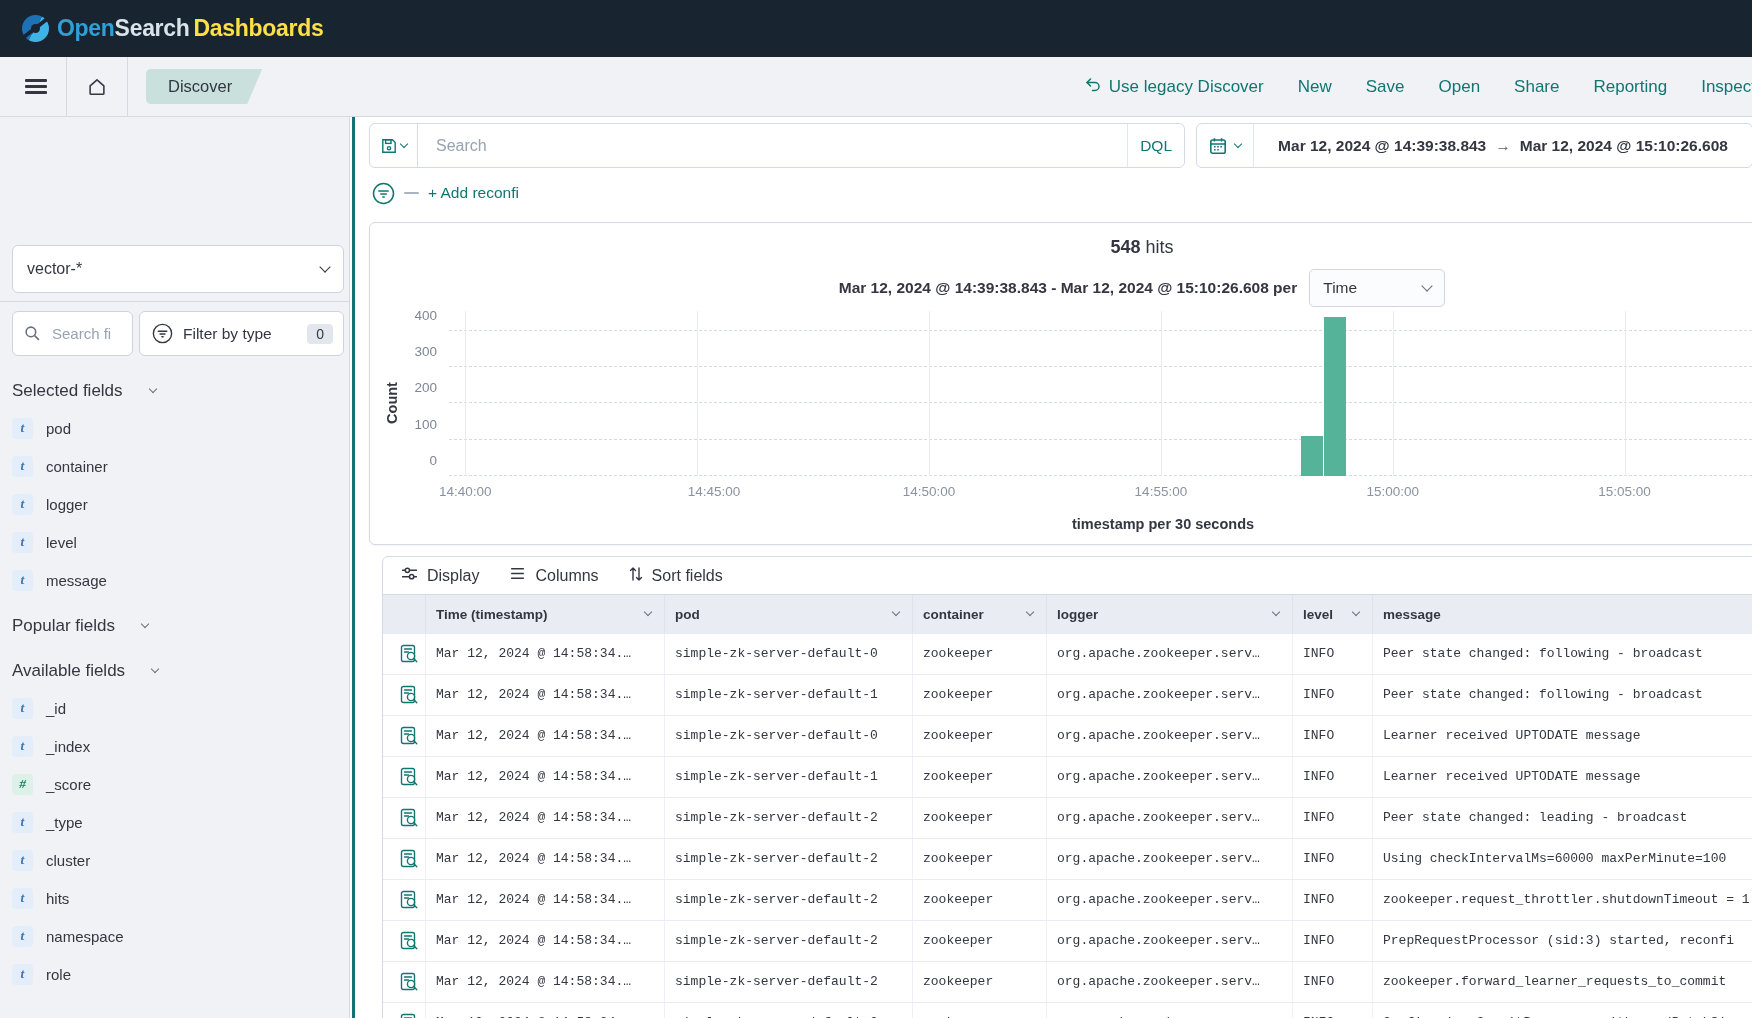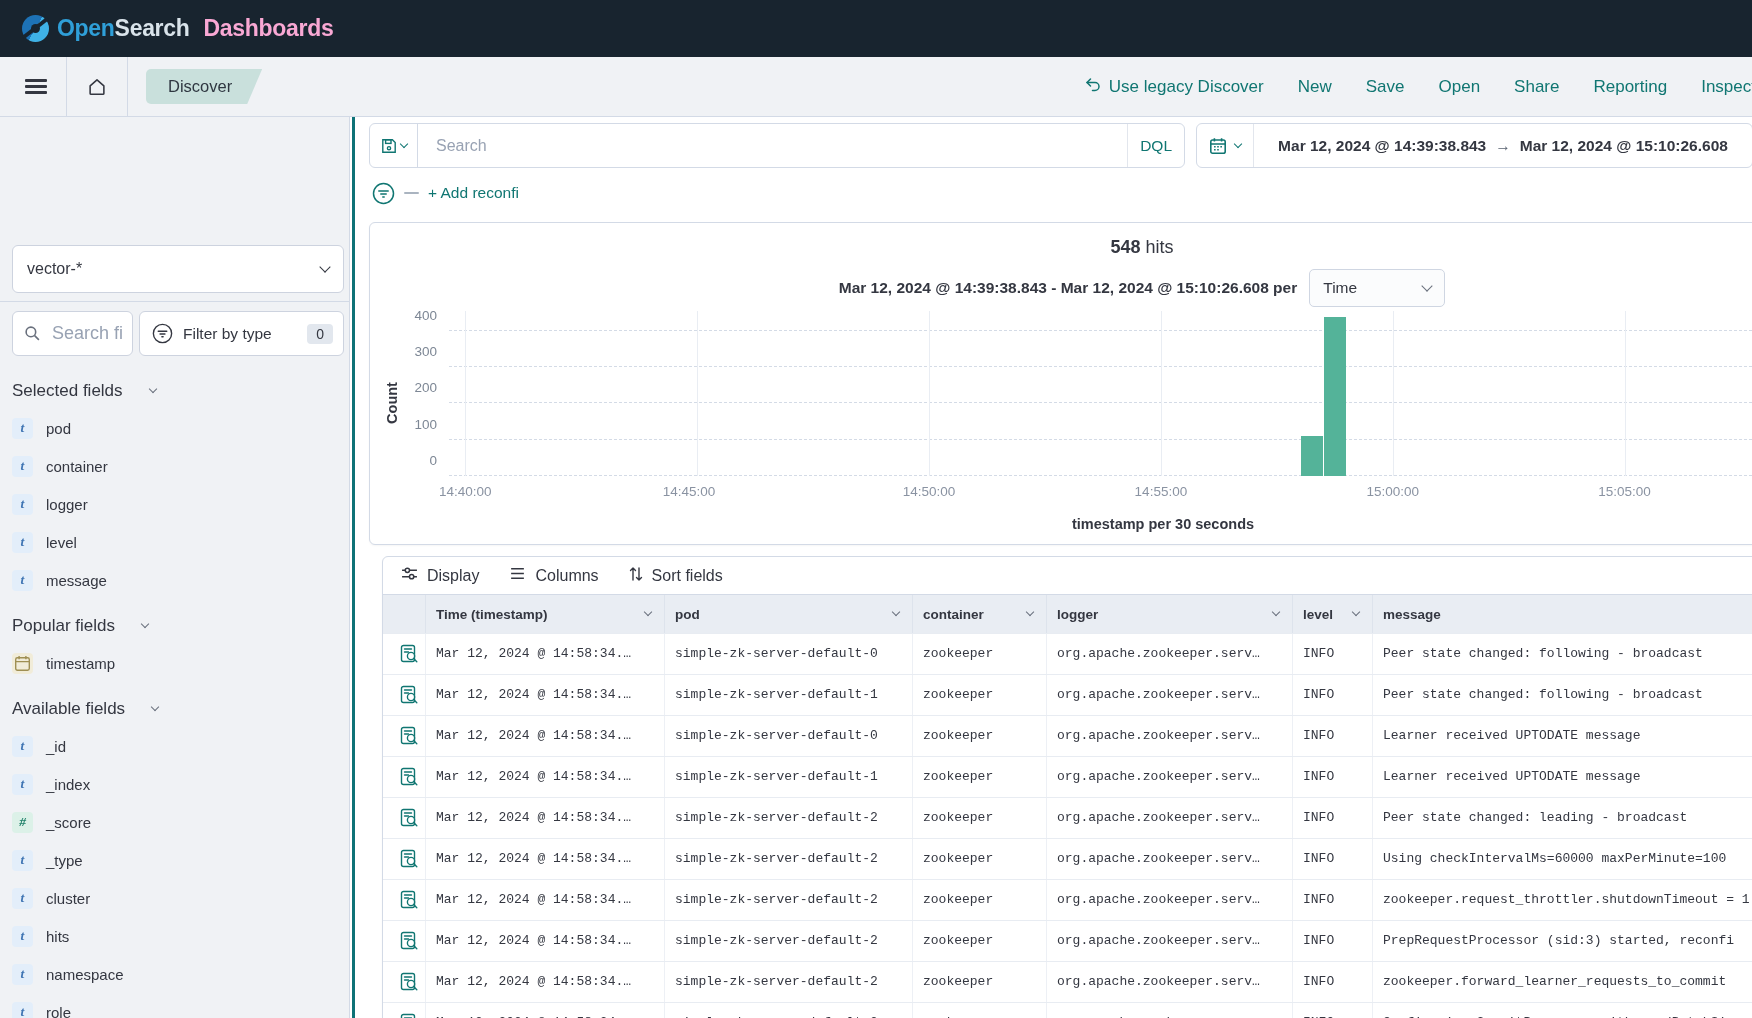--- a/index.html
+++ b/index.html
@@ -8,21 +8,21 @@
 
   
   .app-header{height:57px;background:#18242f;display:flex;align-items:center;padding-left:22px;box-sizing:border-box;}
   .logo-mark{width:27px;height:27px;border-radius:50%;position:relative;
     background:conic-gradient(from 210deg,#1d72b6 0 180deg,#3fb2e6 0 360deg);}
   .logo-mark::before{content:"";position:absolute;left:9px;top:9px;width:9px;height:9px;border-radius:50%;background:#18242f;}
   .logo-mark::after{content:"";position:absolute;left:-2px;top:11px;width:31px;height:4px;background:#18242f;transform:rotate(-38deg);}
   .wordmark{margin-left:8px;font-size:23px;font-weight:700;letter-spacing:-0.3px;}
   .brand-open{color:#2f9fd8;}
   .brand-search{color:#d9e3ea;}
-  .brand-dash{color:#f9a8d4;margin-left:14px;}
+  .brand-dash{color:#fde047;margin-left:4px;}
 
   
   .toolbar{height:60px;background:#f0f2f5;border-bottom:1px solid #d3dae6;display:flex;align-items:center;
     justify-content:space-between;padding:0 0 0 16px;box-sizing:border-box;}
   .tb-left{display:flex;align-items:center;height:100%;}
   .icon-btn{background:none;border:none;padding:0;cursor:pointer;display:flex;align-items:center;justify-content:center;width:40px;height:40px;}
   .hamburger{width:22px;height:15px;display:flex;flex-direction:column;justify-content:space-between;}
   .hamburger i{height:2.6px;background:#343741;border-radius:1px;display:block;}
   .tb-sep{width:1px;height:60px;background:#d3dae6;margin:0 10px;}
   .crumb{background:#c9e0dc;height:35px;display:flex;align-items:center;padding:0 30px 0 22px;margin-left:8px;
@@ -38,21 +38,21 @@
   .resize-handle{width:3px;min-width:3px;background:#0e7277;margin-left:2px;cursor:col-resize;}
   .content{flex:1;background:#fff;padding:6px 0 0 14px;box-sizing:border-box;overflow:hidden;position:relative;}
 
   
   .index-select{height:46px;background:#fff;border:1px solid #cdd3df;border-radius:6px;display:flex;align-items:center;
     justify-content:space-between;padding:0 14px;font-size:16px;cursor:pointer;}
   .sb-divider{border-top:1px solid #d3dae6;margin:8px -5px 0 -12px;}
   .sb-controls{margin-top:9px;display:flex;gap:6px;}
   .sb-search{width:121px;min-width:121px;height:45px;background:#fff;border:1px solid #cdd3df;border-radius:6px;
     display:flex;align-items:center;gap:9px;padding:0 0 0 11px;box-sizing:border-box;overflow:hidden;}
-  .sb-search input{border:none;outline:none;width:70px;font-size:18px;font-family:inherit;color:#343741;background:transparent;}
+  .sb-search input{border:none;outline:none;width:70px;font-size:15px;font-family:inherit;color:#343741;background:transparent;}
   .sb-search input::placeholder{color:#98a2b3;}
   .sb-filter{flex:1;height:45px;background:#fff;border:1px solid #cdd3df;border-radius:6px;display:flex;align-items:center;
     gap:10px;padding:0 10px 0 12px;box-sizing:border-box;font-size:15.5px;cursor:pointer;}
   .count-badge{margin-left:auto;background:#e2e7ee;border-radius:4px;padding:2px 9px;font-size:14px;color:#343741;}
   .sb-title{margin-top:25px;display:flex;align-items:center;gap:27px;font-size:17px;color:#343741;cursor:pointer;}
   .sb-title .chev{color:#69707d;}
   .sb-field{margin-top:16px;height:22px;display:flex;align-items:center;gap:13px;cursor:pointer;}
   .f-badge{width:21px;height:21px;border-radius:4px;display:flex;align-items:center;justify-content:center;
     font-family:"Liberation Serif",serif;font-style:italic;font-weight:700;font-size:13.5px;}
   .f-badge.t{background:#e3eefa;color:#3e74b3;}
@@ -227,29 +227,20 @@
             <span class="f-name">level</span>
           </div>
           <div class="sb-field">
             <span class="f-badge t">t</span>
             <span class="f-name">message</span>
           </div>
           <div class="sb-title">
             <span>Popular fields</span>
             <span class="chev sm"></span>
           </div>
-          <div class="sb-field">
-            <span class="f-badge date">
-              <svg width="17" height="17" viewBox="0 0 16 16" fill="none" stroke="currentColor" stroke-width="1.3">
-                <rect x="1.6" y="2.6" width="12.8" height="11.8" rx="1.6"></rect>
-                <path d="M1.6 6.2h12.8M4.8 1v3M11.2 1v3"></path>
-              </svg>
-            </span>
-            <span class="f-name">timestamp</span>
-          </div>
           <div class="sb-title">
             <span>Available fields</span>
             <span class="chev sm"></span>
           </div>
           <div class="sb-field">
             <span class="f-badge t">t</span>
             <span class="f-name">_id</span>
           </div>
           <div class="sb-field">
             <span class="f-badge t">t</span>
@@ -338,21 +329,21 @@
               <span class="ytick" style="bottom: 36.2637px;">100</span>
               <div class="hgrid" style="bottom: 72.5275px;"></div>
               <span class="ytick" style="bottom: 72.5275px;">200</span>
               <div class="hgrid" style="bottom: 108.791px;"></div>
               <span class="ytick" style="bottom: 108.791px;">300</span>
               <div class="hgrid" style="bottom: 145.055px;"></div>
               <span class="ytick" style="bottom: 145.055px;">400</span>
               <div class="vgrid" style="left: 16.3507px;"></div>
               <span class="xtick" style="left: 16.3507px;">14:40:00</span>
               <div class="vgrid" style="left: 248.198px;"></div>
-              <span class="xtick" style="left: 240px;">14:45:00</span>
+              <span class="xtick" style="left: 265px;">14:45:00</span>
               <div class="vgrid" style="left: 480.046px;"></div>
               <span class="xtick" style="left: 480.046px;">14:50:00</span>
               <div class="vgrid" style="left: 711.894px;"></div>
               <span class="xtick" style="left: 711.894px;">14:55:00</span>
               <div class="vgrid" style="left: 943.741px;"></div>
               <span class="xtick" style="left: 943.741px;">15:00:00</span>
               <div class="vgrid" style="left: 1175.59px;"></div>
               <span class="xtick" style="left: 1175.59px;">15:05:00</span>
               <div class="bar" style="left: 851.502px; width: 22.1848px; height: 39.8901px; background: rgb(84, 179, 153);"></div>
               <div class="bar" style="left: 874.687px; width: 22.1848px; height: 158.835px; background: rgb(84, 179, 153);"></div>

